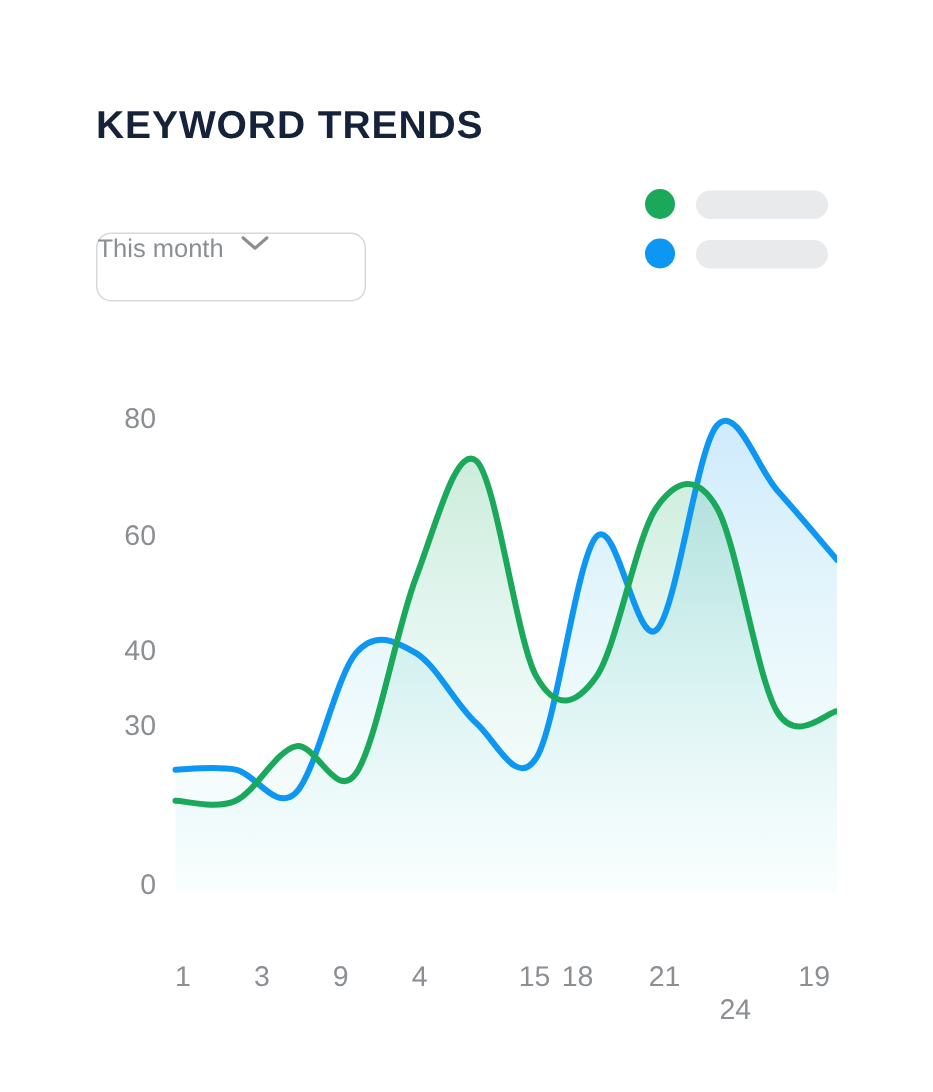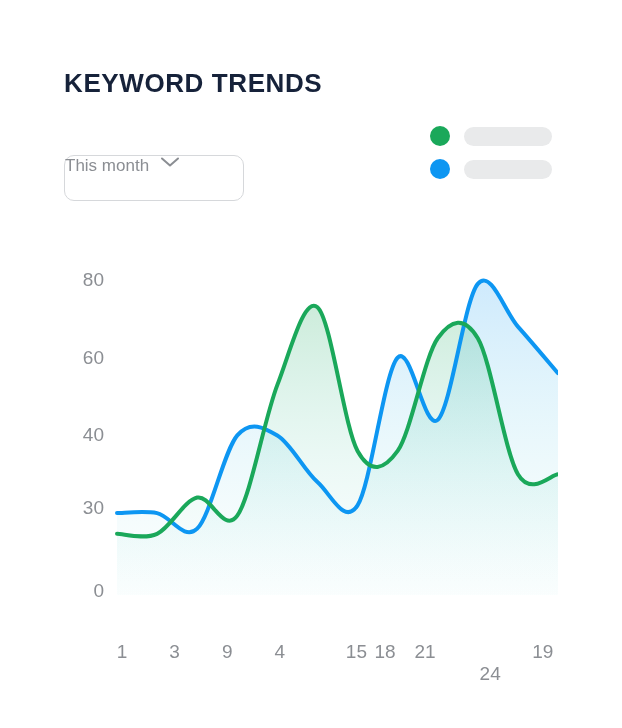--- a/index.html
+++ b/index.html
@@ -185,29 +185,29 @@
         <path id="area-green" fill="url(#grad-green)" stroke="none" d="M 117.00 533.82 C 123.68 533.82, 143.73 539.86, 157.09 533.82 C 170.45 527.78, 183.82 500.58, 197.18 497.56 C 210.55 494.54, 223.91 534.47, 237.27 515.69 C 250.64 496.91, 264.00 419.64, 277.36 384.89 C 290.73 350.15, 304.09 296.19, 317.45 307.19 C 330.82 318.20, 344.18 426.98, 357.55 450.94 C 370.91 474.90, 384.27 469.72, 397.64 450.94 C 411.00 432.16, 424.36 357.05, 437.73 338.27 C 451.09 319.50, 464.45 315.61, 477.82 338.27 C 491.18 360.94, 504.55 451.59, 517.91 474.25 C 531.27 496.91, 551.32 474.25, 558.00 474.25 L 558 595 L 117 595 Z"></path>
         <path id="line-blue" fill="none" stroke-width="4" stroke-linecap="round" stroke-linejoin="round" d="M 117.00 513.10 C 123.68 513.10, 143.73 510.51, 157.09 513.10 C 170.45 515.69, 183.82 541.59, 197.18 528.64 C 210.55 515.69, 223.91 450.94, 237.27 435.40 C 250.64 419.86, 264.00 427.63, 277.36 435.40 C 290.73 443.17, 304.09 470.36, 317.45 482.02 C 330.82 493.68, 344.18 526.05, 357.55 505.33 C 370.91 484.61, 384.27 371.94, 397.64 357.70 C 411.00 343.45, 424.36 432.16, 437.73 419.86 C 451.09 407.56, 464.45 299.43, 477.82 283.88 C 491.18 268.34, 504.55 311.73, 517.91 326.62 C 531.27 341.51, 551.32 365.47, 558.00 373.24" stroke="#0d96f2"></path>
         <path id="line-green" fill="none" stroke-width="4" stroke-linecap="round" stroke-linejoin="round" d="M 117.00 533.82 C 123.68 533.82, 143.73 539.86, 157.09 533.82 C 170.45 527.78, 183.82 500.58, 197.18 497.56 C 210.55 494.54, 223.91 534.47, 237.27 515.69 C 250.64 496.91, 264.00 419.64, 277.36 384.89 C 290.73 350.15, 304.09 296.19, 317.45 307.19 C 330.82 318.20, 344.18 426.98, 357.55 450.94 C 370.91 474.90, 384.27 469.72, 397.64 450.94 C 411.00 432.16, 424.36 357.05, 437.73 338.27 C 451.09 319.50, 464.45 315.61, 477.82 338.27 C 491.18 360.94, 504.55 451.59, 517.91 474.25 C 531.27 496.91, 551.32 474.25, 558.00 474.25" stroke="#1aa85a"></path>
       </g>
     </svg>
 
     <div class="y-axis" id="y-axis">
         <div class="y-tick" style="top: 280px;">80</div>
         <div class="y-tick" style="top: 357.7px;">60</div>
         <div class="y-tick" style="top: 435.4px;">40</div>
-        <div class="y-tick" style="top: 508px;">30</div>
+        <div class="y-tick" style="top: 485px;">30</div>
         <div class="y-tick" style="top: 590.8px;">0</div>
       </div>
     <div class="x-axis" id="x-axis">
         <div class="x-tick" style="left: 122px;">1</div>
         <div class="x-tick" style="left: 174.6px;">3</div>
         <div class="x-tick" style="left: 227.2px;">9</div>
         <div class="x-tick" style="left: 279.8px;">4</div>
         <div class="x-tick" style="left: 332.4px; margin-left: 24px;">15</div>
         <div class="x-tick" style="left: 385px;">18</div>
-        <div class="x-tick" style="left: 425px;">21</div>
+        <div class="x-tick" style="left: 443px;">21</div>
         <div class="x-tick" style="left: 490.2px; margin-top: 22px;">24</div>
         <div class="x-tick" style="left: 542.8px;">19</div>
       </div>
   </div>
 
 </div>
 
 </body></html>

